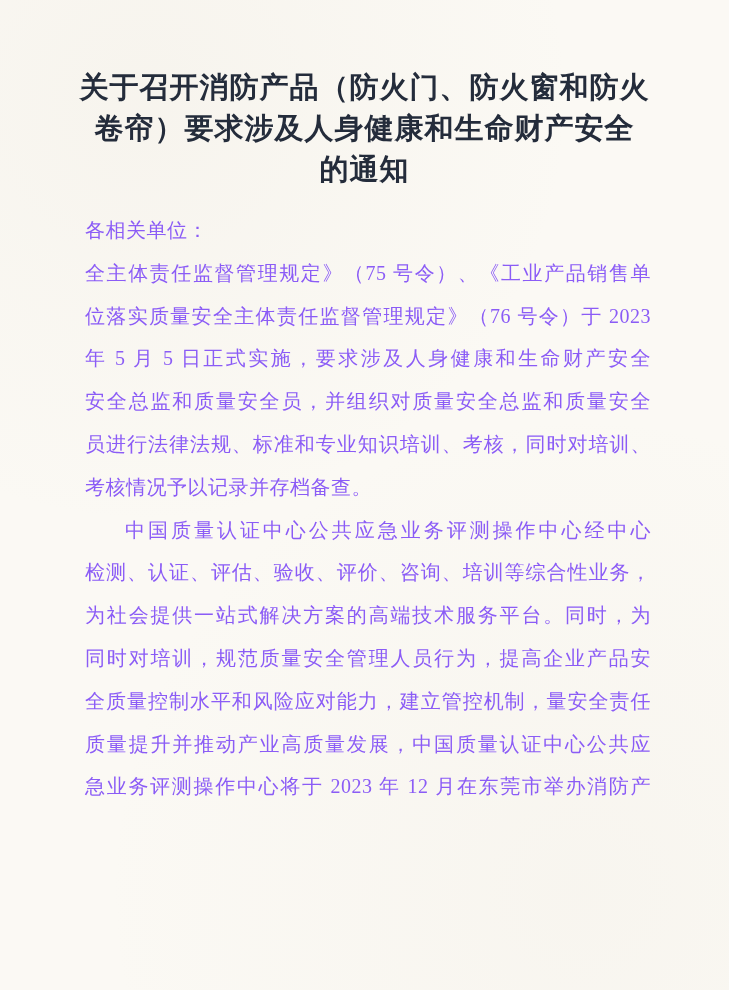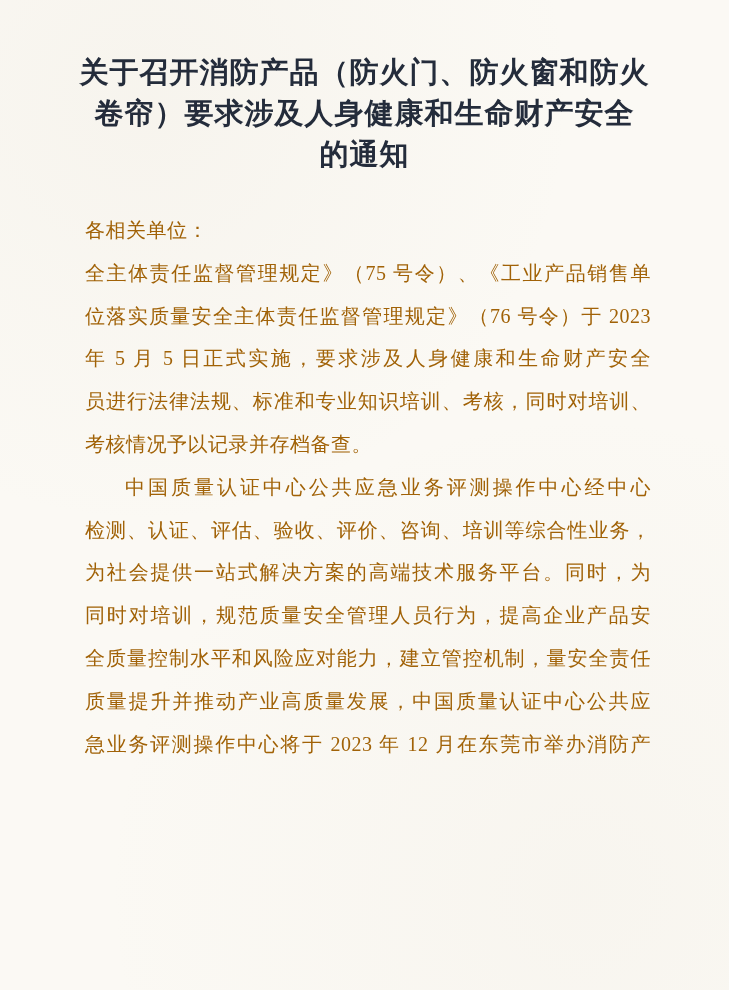--- a/index.html
+++ b/index.html
@@ -27,38 +27,38 @@
     background:
       radial-gradient(circle at 20% 10%, rgba(210,200,180,0.10), transparent 40%),
       radial-gradient(circle at 80% 90%, rgba(210,200,180,0.08), transparent 45%);
     pointer-events: none;
   }
   .doc-title {
     position: absolute;
     top: 52px;
     left: 40px;
     right: 40px;
-    margin: 0;
+    margin: 15px;
     text-align: center;
     font-size: 29px;
     line-height: 41px;
     font-weight: 700;
     color: #242c3b;
     letter-spacing: 1px;
   }
   .title-line {
     display: block;
   }
   .doc-body {
     position: absolute;
     top: 209px;
     left: 85px;
     width: 566px;
     font-size: 20px;
-    color: #a16207;
+    color: #8b5cf6;
   }
   .bline {
     height: 42.8px;
     line-height: 42.8px;
     text-align: justify;
     text-align-last: justify;
     letter-spacing: 0.5px;
   }
   .bline.no-just {
     text-align: left;
@@ -78,20 +78,21 @@
     <span class="title-line">卷帘）要求涉及人身健康和生命财产安全</span>
     <span class="title-line">的通知</span>
   </h1>
 
   <div class="doc-body">
     <div class="bline no-just">各相关单位：</div>
 
     <div class="bline">全主体责任监督管理规定》（75 号令）、《工业产品销售单</div>
     <div class="bline">位落实质量安全主体责任监督管理规定》（76 号令）于 2023</div>
     <div class="bline">年 5 月 5 日正式实施，要求涉及人身健康和生命财产安全</div>
+    <div class="bline">安全总监和质量安全员，并组织对质量安全总监和质量安全</div>
     <div class="bline">员进行法律法规、标准和专业知识培训、考核，同时对培训、</div>
     <div class="bline no-just">考核情况予以记录并存档备查。</div>
 
     <div class="bline indent">中国质量认证中心公共应急业务评测操作中心经中心</div>
     <div class="bline">检测、认证、评估、验收、评价、咨询、培训等综合性业务，</div>
     <div class="bline">为社会提供一站式解决方案的高端技术服务平台。同时，为</div>
     <div class="bline">同时对培训，规范质量安全管理人员行为，提高企业产品安</div>
     <div class="bline">全质量控制水平和风险应对能力，建立管控机制，量安全责任</div>
     <div class="bline">质量提升并推动产业高质量发展，中国质量认证中心公共应</div>
     <div class="bline">急业务评测操作中心将于 2023 年 12 月在东莞市举办消防产</div>

